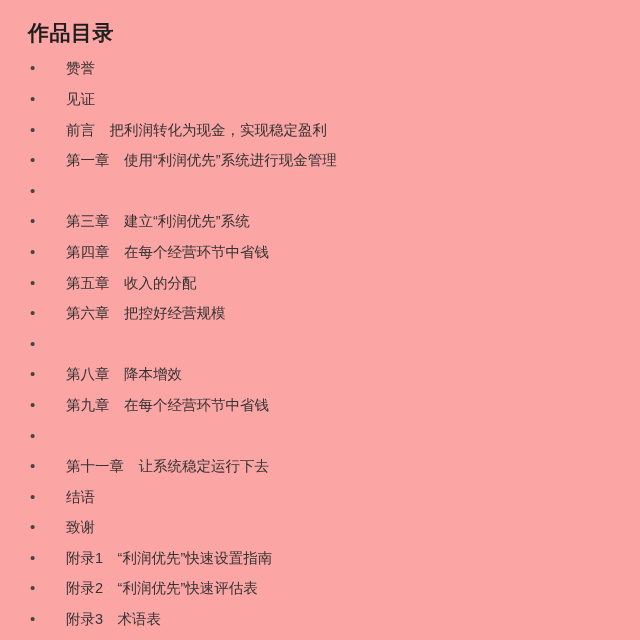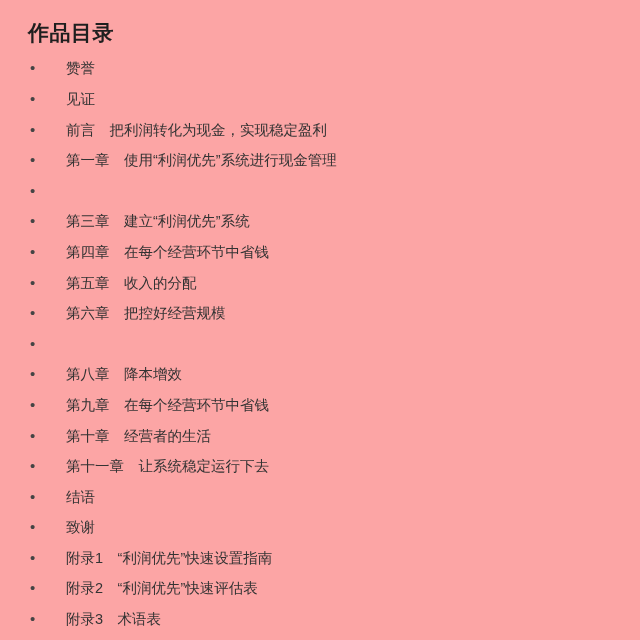--- a/index.html
+++ b/index.html
@@ -129,21 +129,20 @@
       <span class="entry"><span class="entry-label">第八章</span><span class="entry-title">　降本增效</span></span>
     </li>
 
     <li class="toc-item">
       <span class="bullet">•</span>
       <span class="entry"><span class="entry-label">第九章</span><span class="entry-title">　在每个经营环节中省钱</span></span>
     </li>
 
     <li class="toc-item">
       <span class="bullet">•</span>
-      <span class="entry"><span class="entry-label">第十章</span><span class="entry-title">　经营者的生活</span></span>
     </li>
 
     <li class="toc-item">
       <span class="bullet">•</span>
       <span class="entry"><span class="entry-label">第十一章</span><span class="entry-title">　让系统稳定运行下去</span></span>
     </li>
 
     <li class="toc-item">
       <span class="bullet">•</span>
       <span class="entry"><span class="entry-label">结语</span><span class="entry-title"></span></span>

